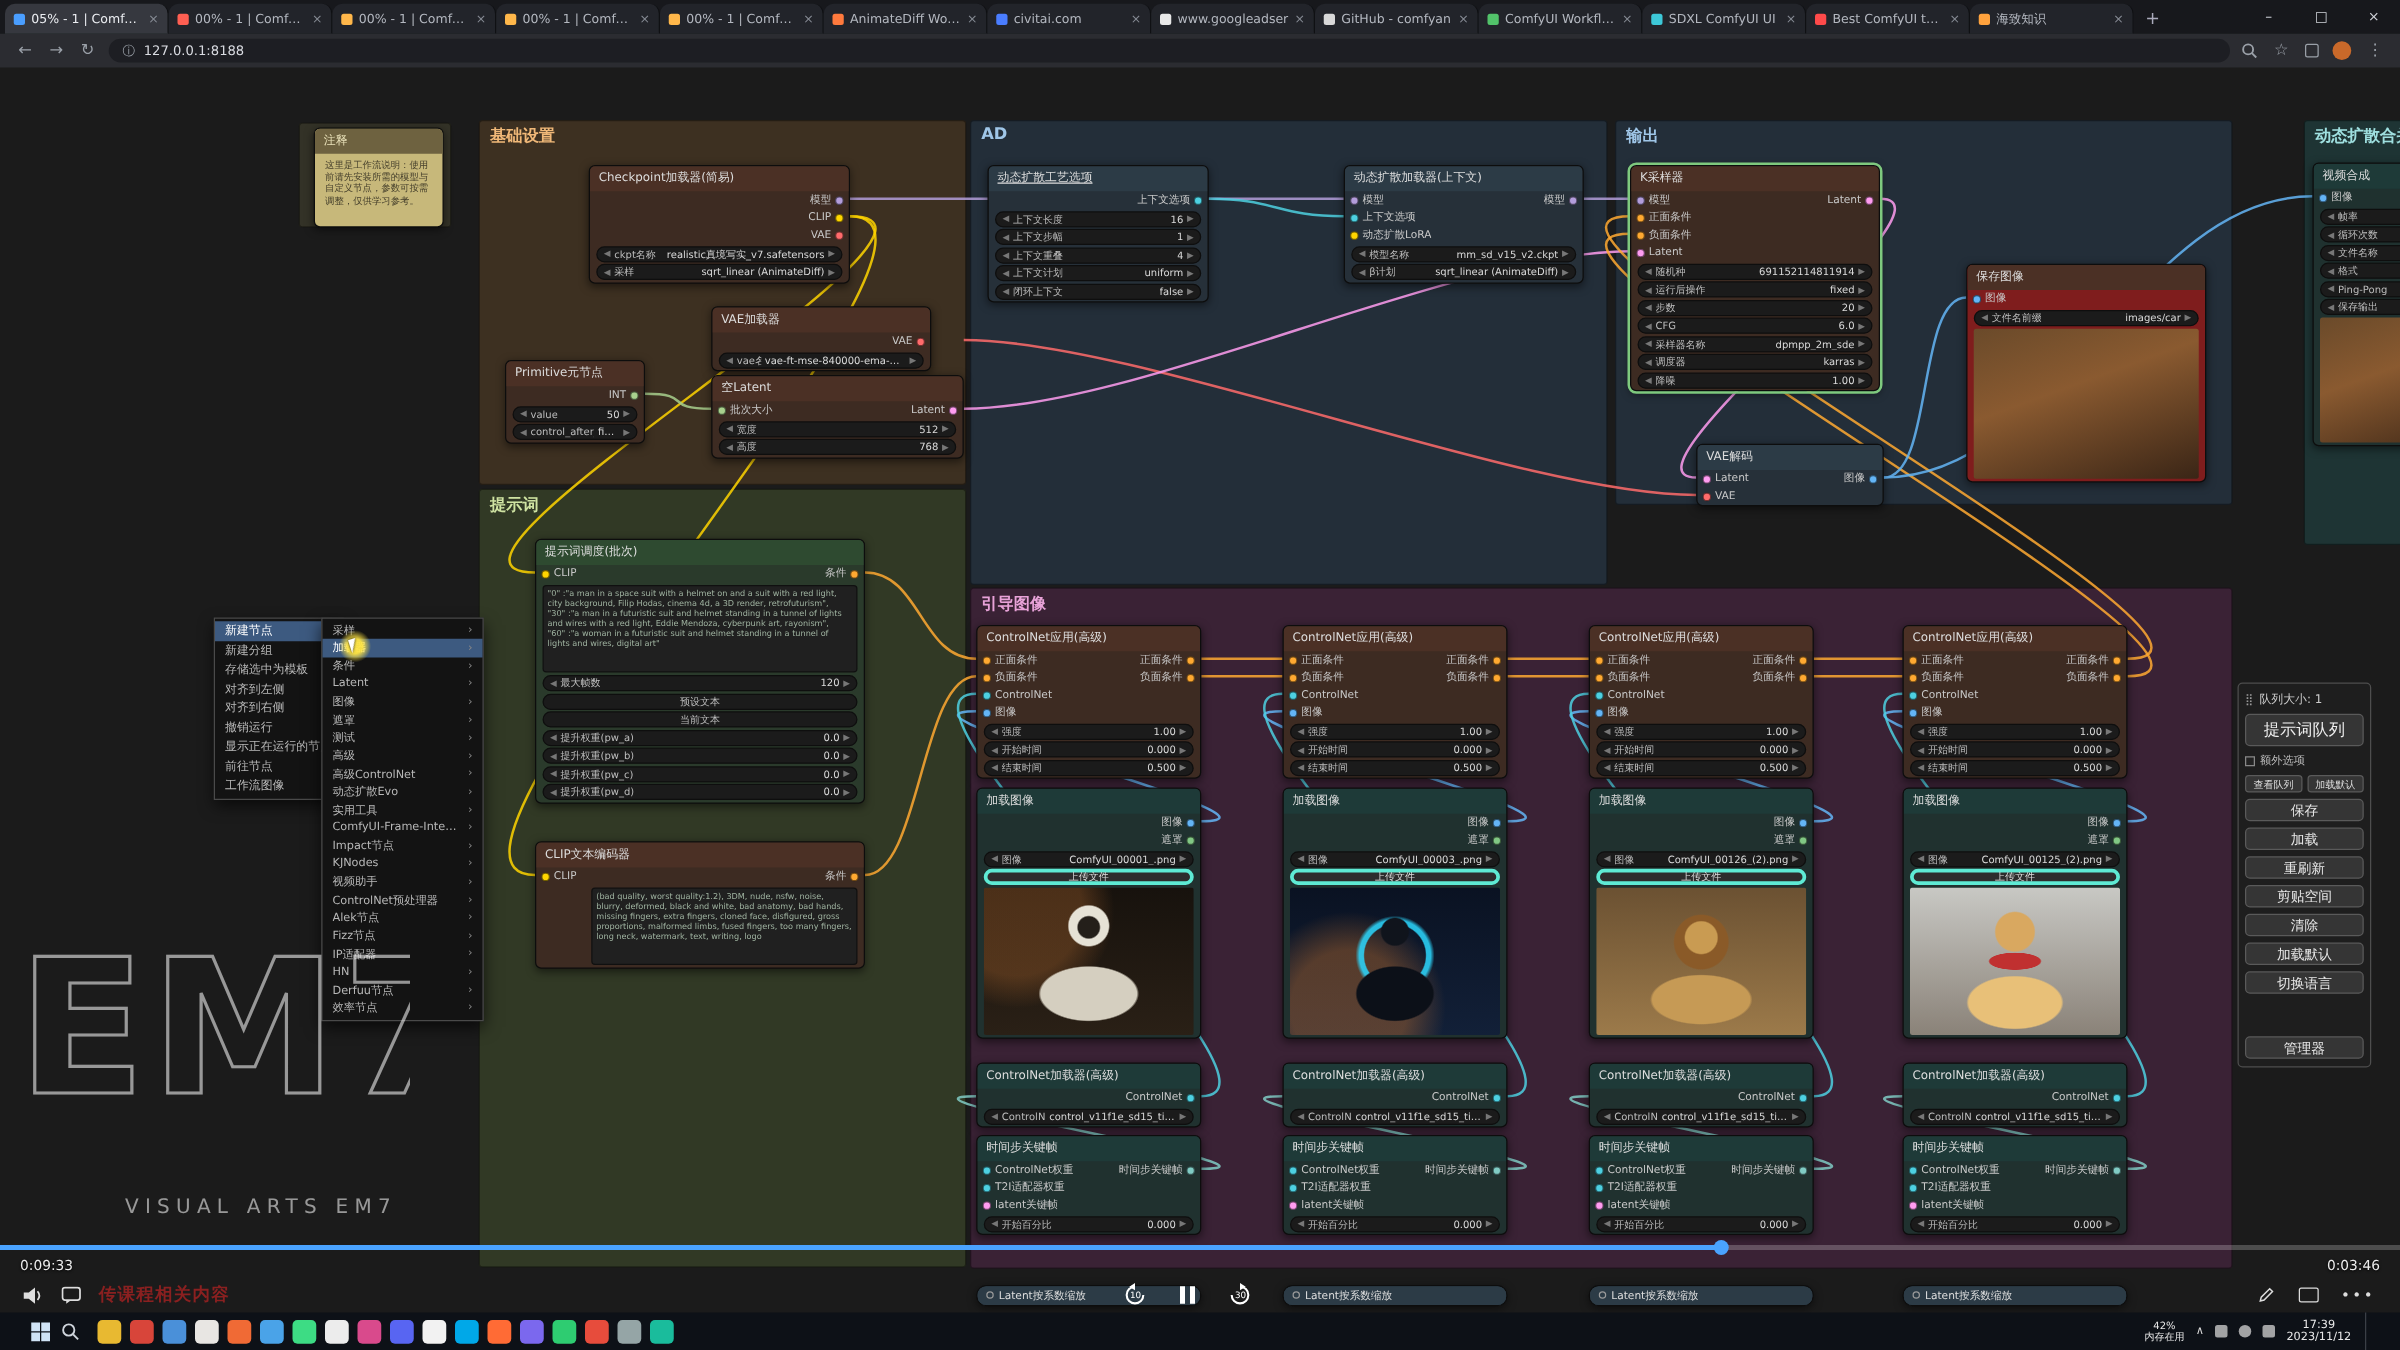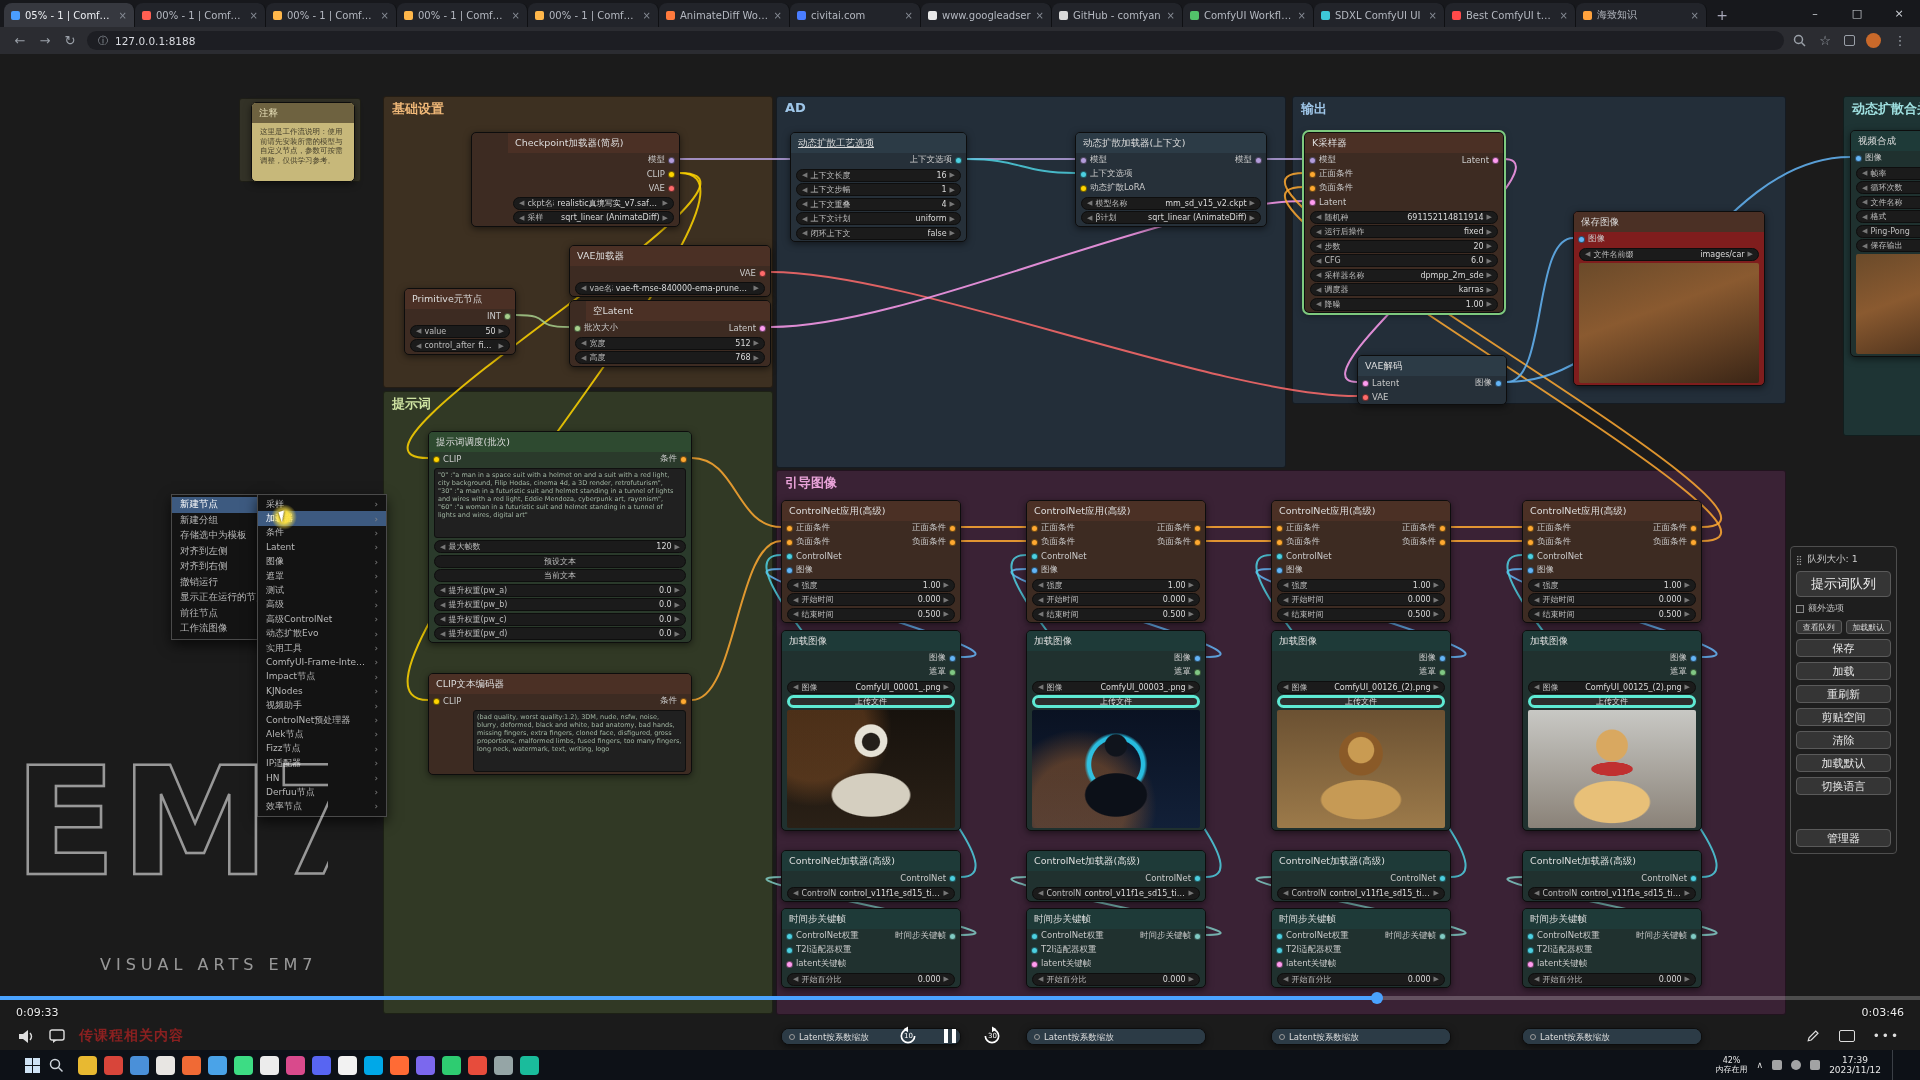--- a/index.html
+++ b/index.html
@@ -288,21 +288,21 @@
       <div class="cg" style="left: 776px; top: 470px; width: 1010px; height: 545px; background: rgba(104, 44, 92, 0.4);">
         <div class="cg-title" style="color: rgb(232, 162, 216);">引导图像</div>
       </div>
       <div class="cg" style="left: 1843px; top: 96px; width: 150px; height: 340px; background: rgba(36, 84, 84, 0.45);">
         <div class="cg-title" style="color: rgb(159, 224, 224);">动态扩散合并</div>
       </div>
       <div class="node" style="left: 251px; top: 102px; width: 104px; background: rgb(199, 184, 122);">
         <div class="node-title" style="background: rgb(110, 98, 64); color: rgb(232, 224, 184);">注释</div>
         <div class="textrow dark" style="height: 54px;">这里是工作流说明：使用前请先安装所需的模型与自定义节点，参数可按需调整，仅供学习参考。</div>
       </div>
-      <div class="node" style="left: 471px; top: 132px; width: 209px; background: rgb(61, 43, 34); padding-left: 36px;">
+      <div class="node" style="left: 471px; top: 132px; width: 209px; background: rgb(61, 43, 34);">
         <div class="node-title" style="background: rgb(75, 48, 37);">Checkpoint加载器(简易)</div>
         <div class="row-io">
           <span class="pin pin-out">
             <b>模型</b>
             <i style="background: rgb(179, 157, 219);"></i>
           </span>
         </div>
         <div class="row-io">
           <span class="pin pin-out">
             <b>CLIP</b>
@@ -321,21 +321,21 @@
           <span class="wv">realistic真境写实_v7.safetensors</span>
           <span class="arr">▶</span>
         </div>
         <div class="widget">
           <span class="arr">◀</span>
           <span class="wl">采样</span>
           <span class="wv">sqrt_linear (AnimateDiff)</span>
           <span class="arr">▶</span>
         </div>
       </div>
-      <div class="node" style="left: 569px; top: 245px; width: 202px; background: rgb(61, 43, 34);">
+      <div class="node" style="left: 569px; top: 245px; width: 176px; background: rgb(61, 43, 34);">
         <div class="node-title" style="background: rgb(75, 48, 37);">VAE加载器</div>
         <div class="row-io">
           <span class="pin pin-out">
             <b>VAE</b>
             <i style="background: rgb(255, 107, 107);"></i>
           </span>
         </div>
         <div class="widget">
           <span class="arr">◀</span>
           <span class="wl">vae名称</span>
@@ -358,21 +358,21 @@
           <span class="arr">▶</span>
         </div>
         <div class="widget">
           <span class="arr">◀</span>
           <span class="wl">control_after_generate</span>
           <span class="wv">fixed</span>
           <span class="arr">▶</span>
         </div>
       </div>
       <div class="node" style="left: 569px; top: 300px; width: 202px; background: rgb(61, 43, 34);">
-        <div class="node-title" style="background: rgb(75, 48, 37); margin-left: 16px;">空Latent</div>
+        <div class="node-title" style="background: rgb(75, 48, 37);">空Latent</div>
         <div class="row-io">
           <span class="pin pin-in">
             <i style="background: rgb(168, 208, 141);"></i>
             <b>批次大小</b>
           </span>
           <span class="pin pin-out">
             <b>Latent</b>
             <i style="background: rgb(255, 156, 240);"></i>
           </span>
         </div>

